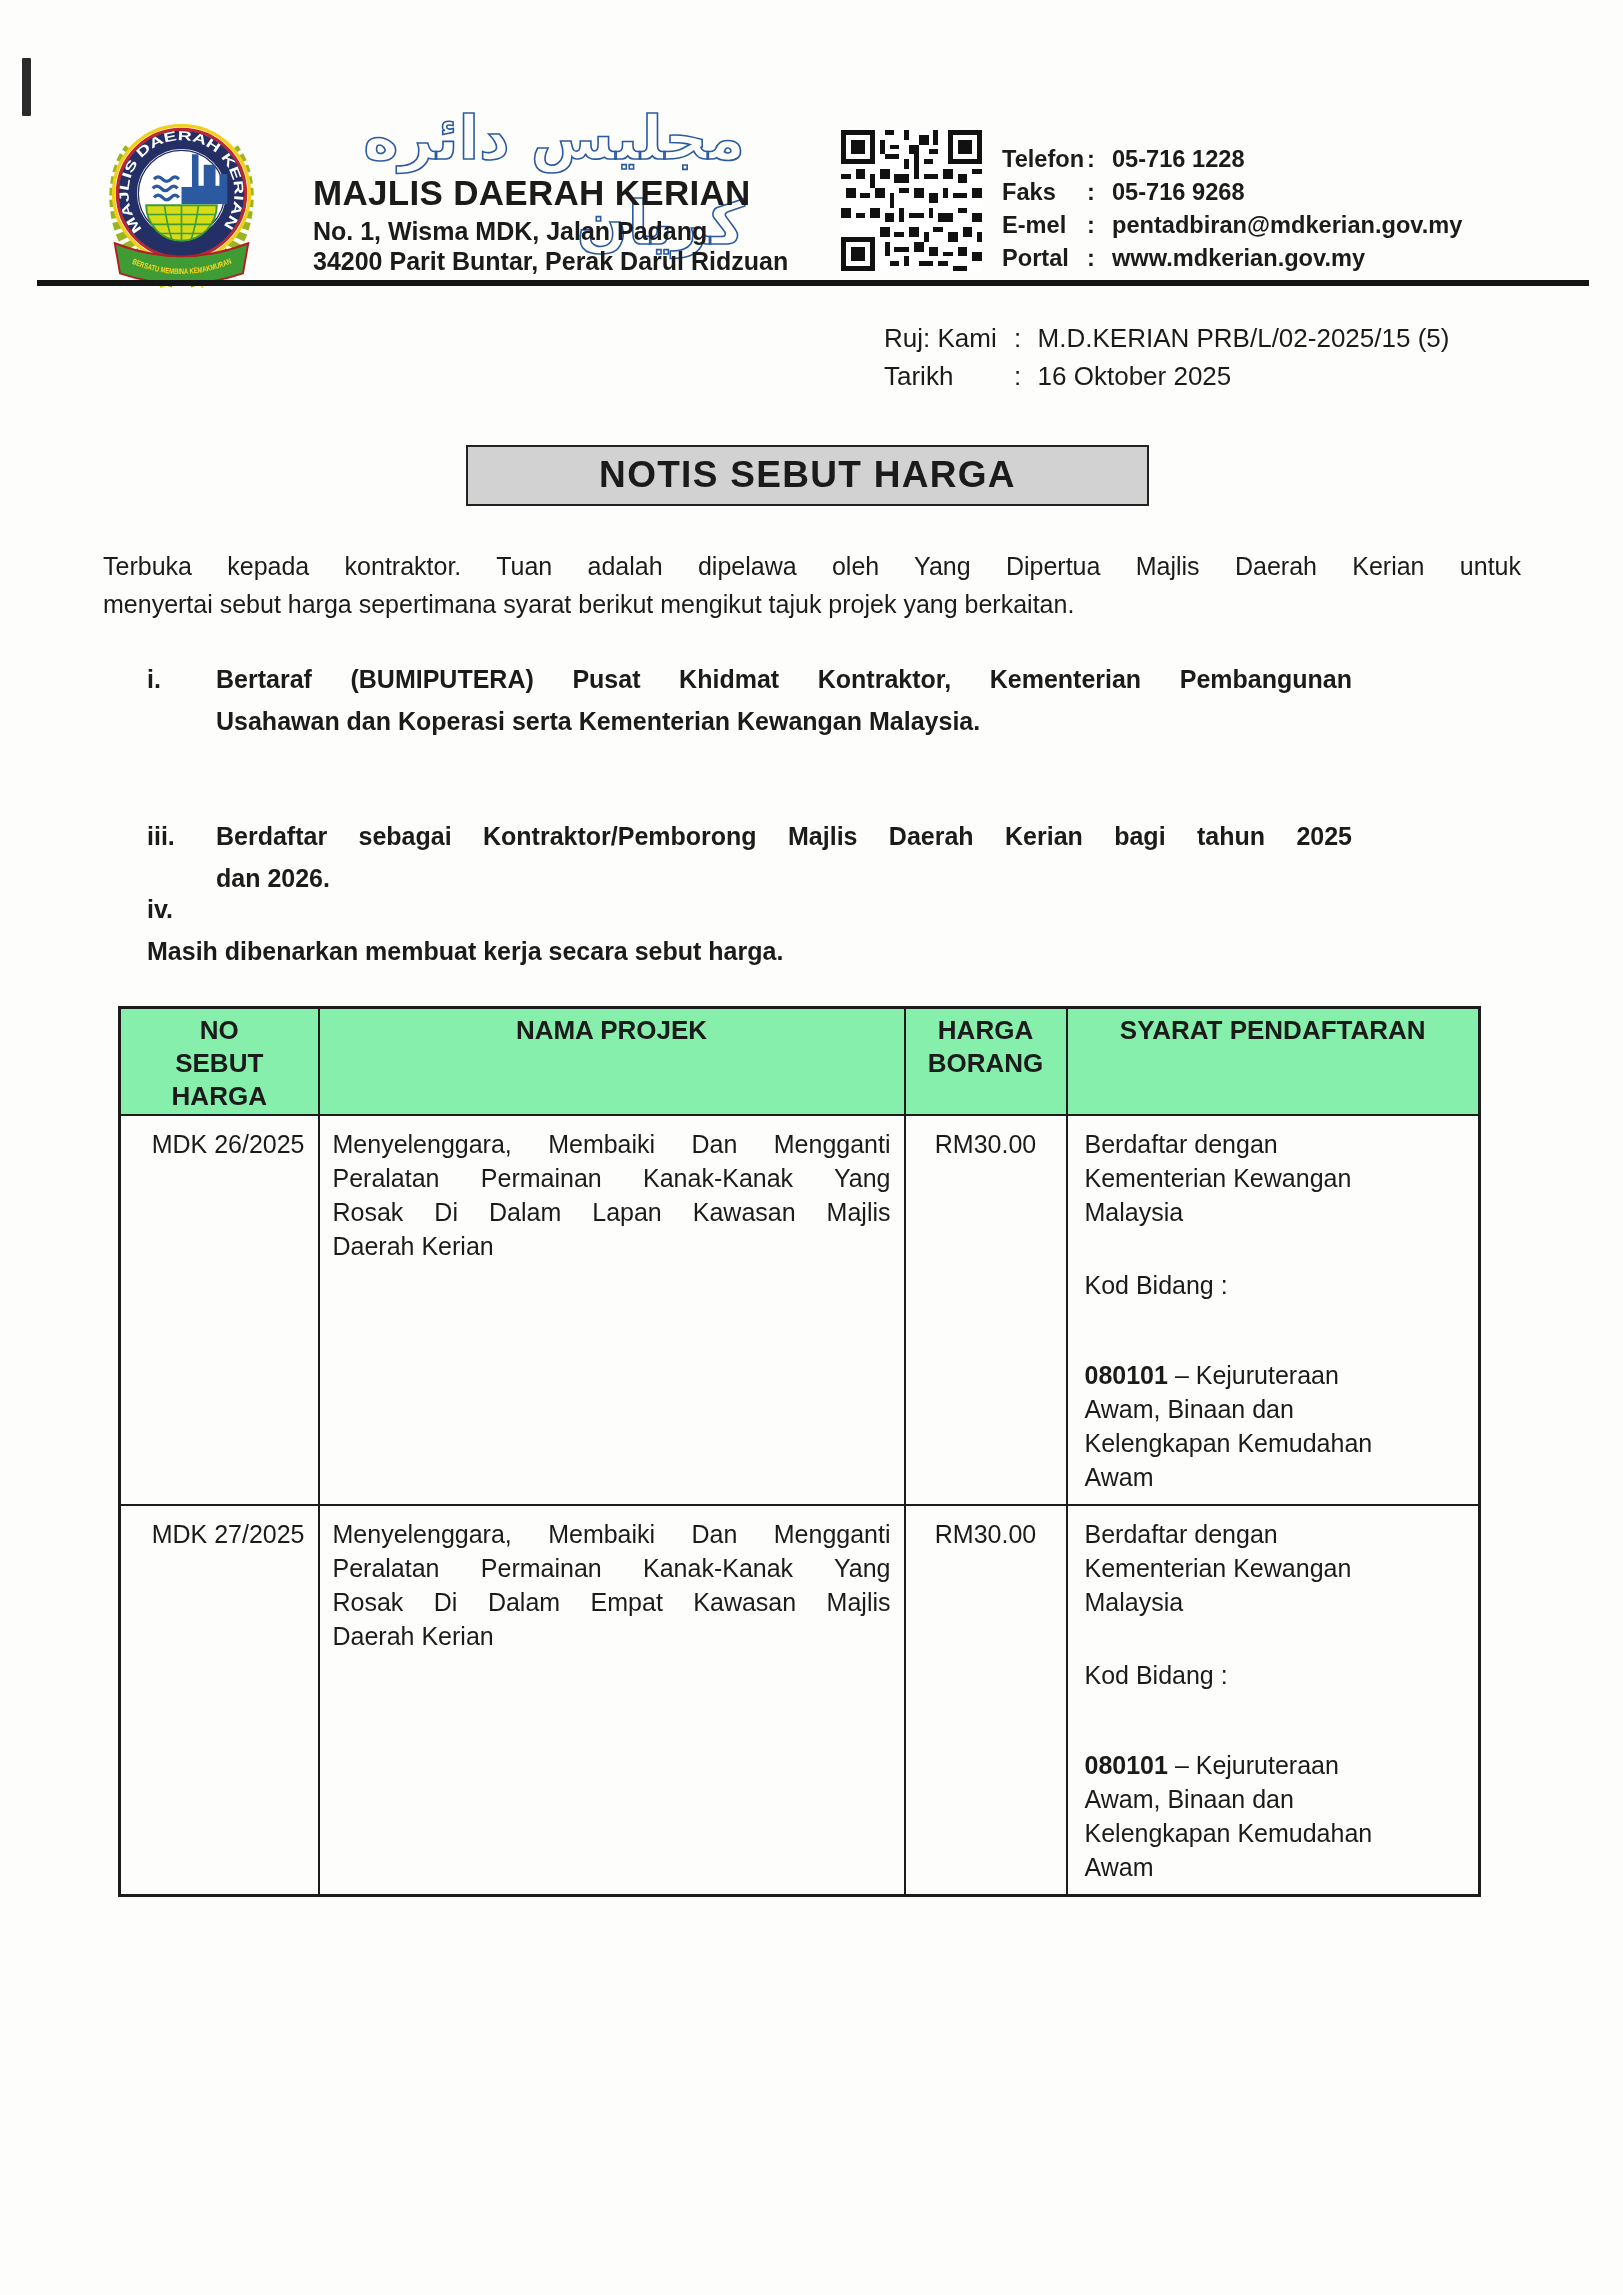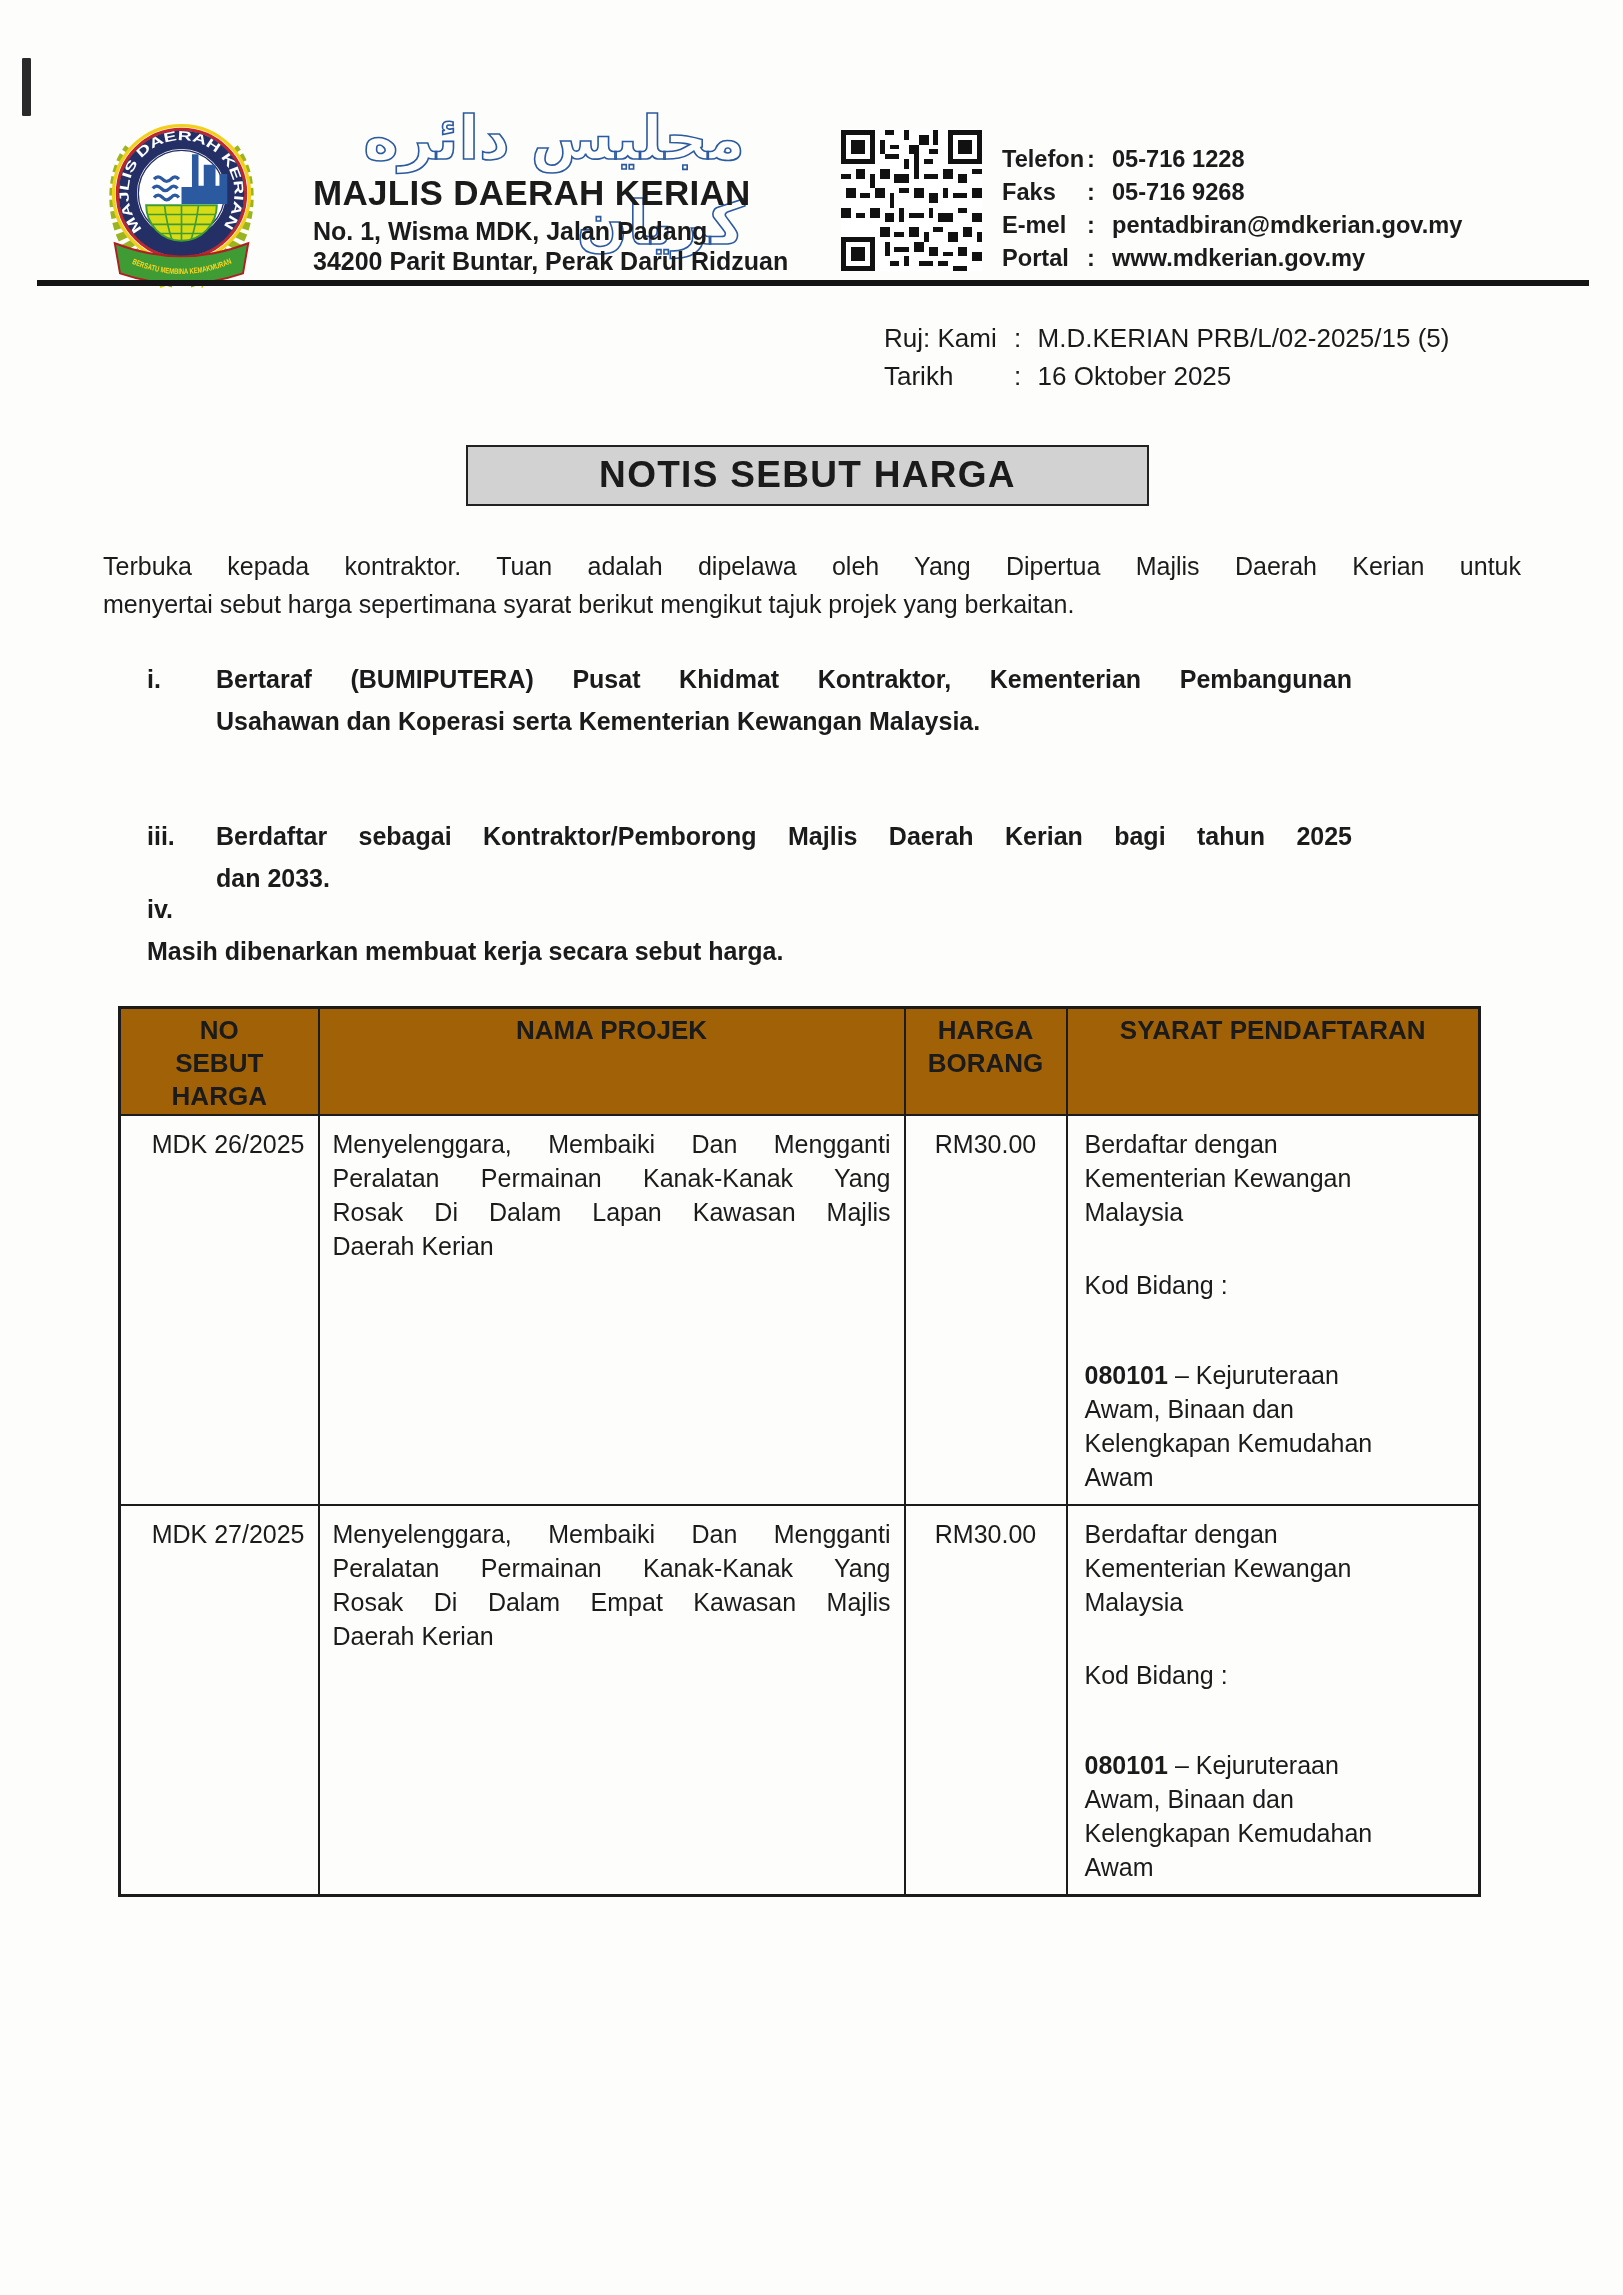--- a/index.html
+++ b/index.html
@@ -53,21 +53,21 @@
   .cond-iv{top:888px;flex-direction:column;}
   
   .quote-table{
     position:absolute;left:118px;top:1006px;width:1359px;
     border-collapse:collapse;table-layout:fixed;
     font-size:25px;
   }
   .quote-table th,.quote-table td{border:2px solid #1c1c1c;box-sizing:border-box;vertical-align:top;}
   .quote-table{border:3.3px solid #1c1c1c;}
   .quote-table tr.head th{
-    background:#a16207;height:103px;text-align:center;
+    background:#86efac;height:103px;text-align:center;
     font-size:26px;font-weight:bold;line-height:33px;padding-top:5.2px;
     border-bottom:2.6px solid #1c1c1c;
   }
   .quote-table td{padding:10.5px 13px;line-height:34px;}
   .row-a td{height:387px;}
   .row-b td{height:375px;}
   .c-no{text-align:right;}
   .c-proj div.j-full{text-align:justify;text-align-last:justify;}
   .c-price{text-align:center;}
   .c-req{padding-left:17px !important;}
@@ -259,21 +259,21 @@
     <div class="cond-num">i.</div>
     <div class="cond-body">
       <div class="j-full">Bertaraf (BUMIPUTERA) Pusat Khidmat Kontraktor, Kementerian Pembangunan</div>
       <div>Usahawan dan Koperasi serta Kementerian Kewangan Malaysia.</div>
     </div>
   </div>
   <div class="cond cond-iii">
     <div class="cond-num">iii.</div>
     <div class="cond-body">
       <div class="j-full">Berdaftar sebagai Kontraktor/Pemborong Majlis Daerah Kerian bagi tahun 2025</div>
-      <div>dan 2033.</div>
+      <div>dan 2026.</div>
     </div>
   </div>
   <div class="cond cond-iv">
     <div class="cond-num">iv.</div>
     <div class="cond-body">
       <div>Masih dibenarkan membuat kerja secara sebut harga.</div>
     </div>
   </div>
 
   <table class="quote-table">

